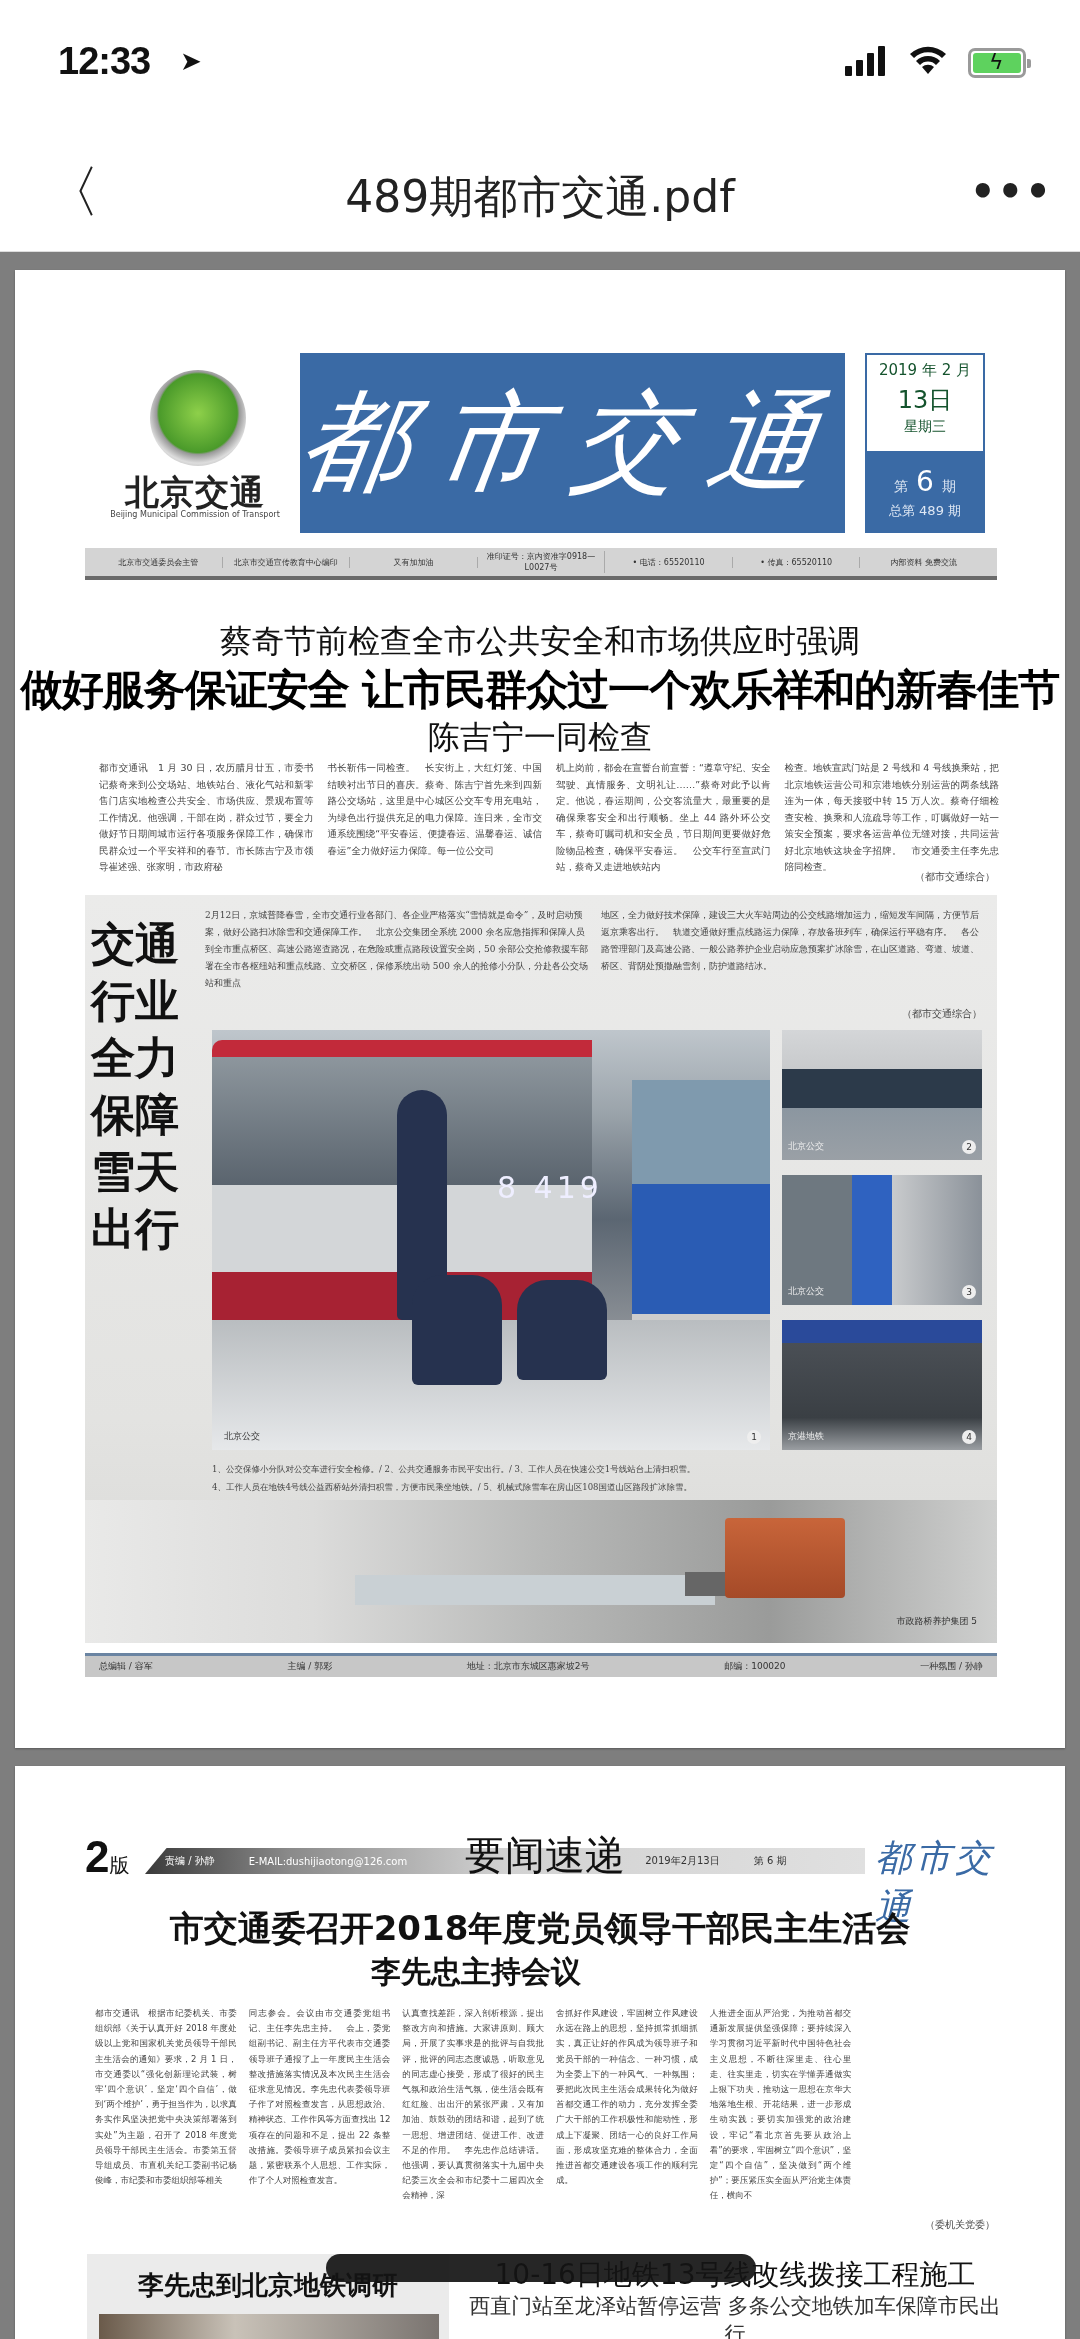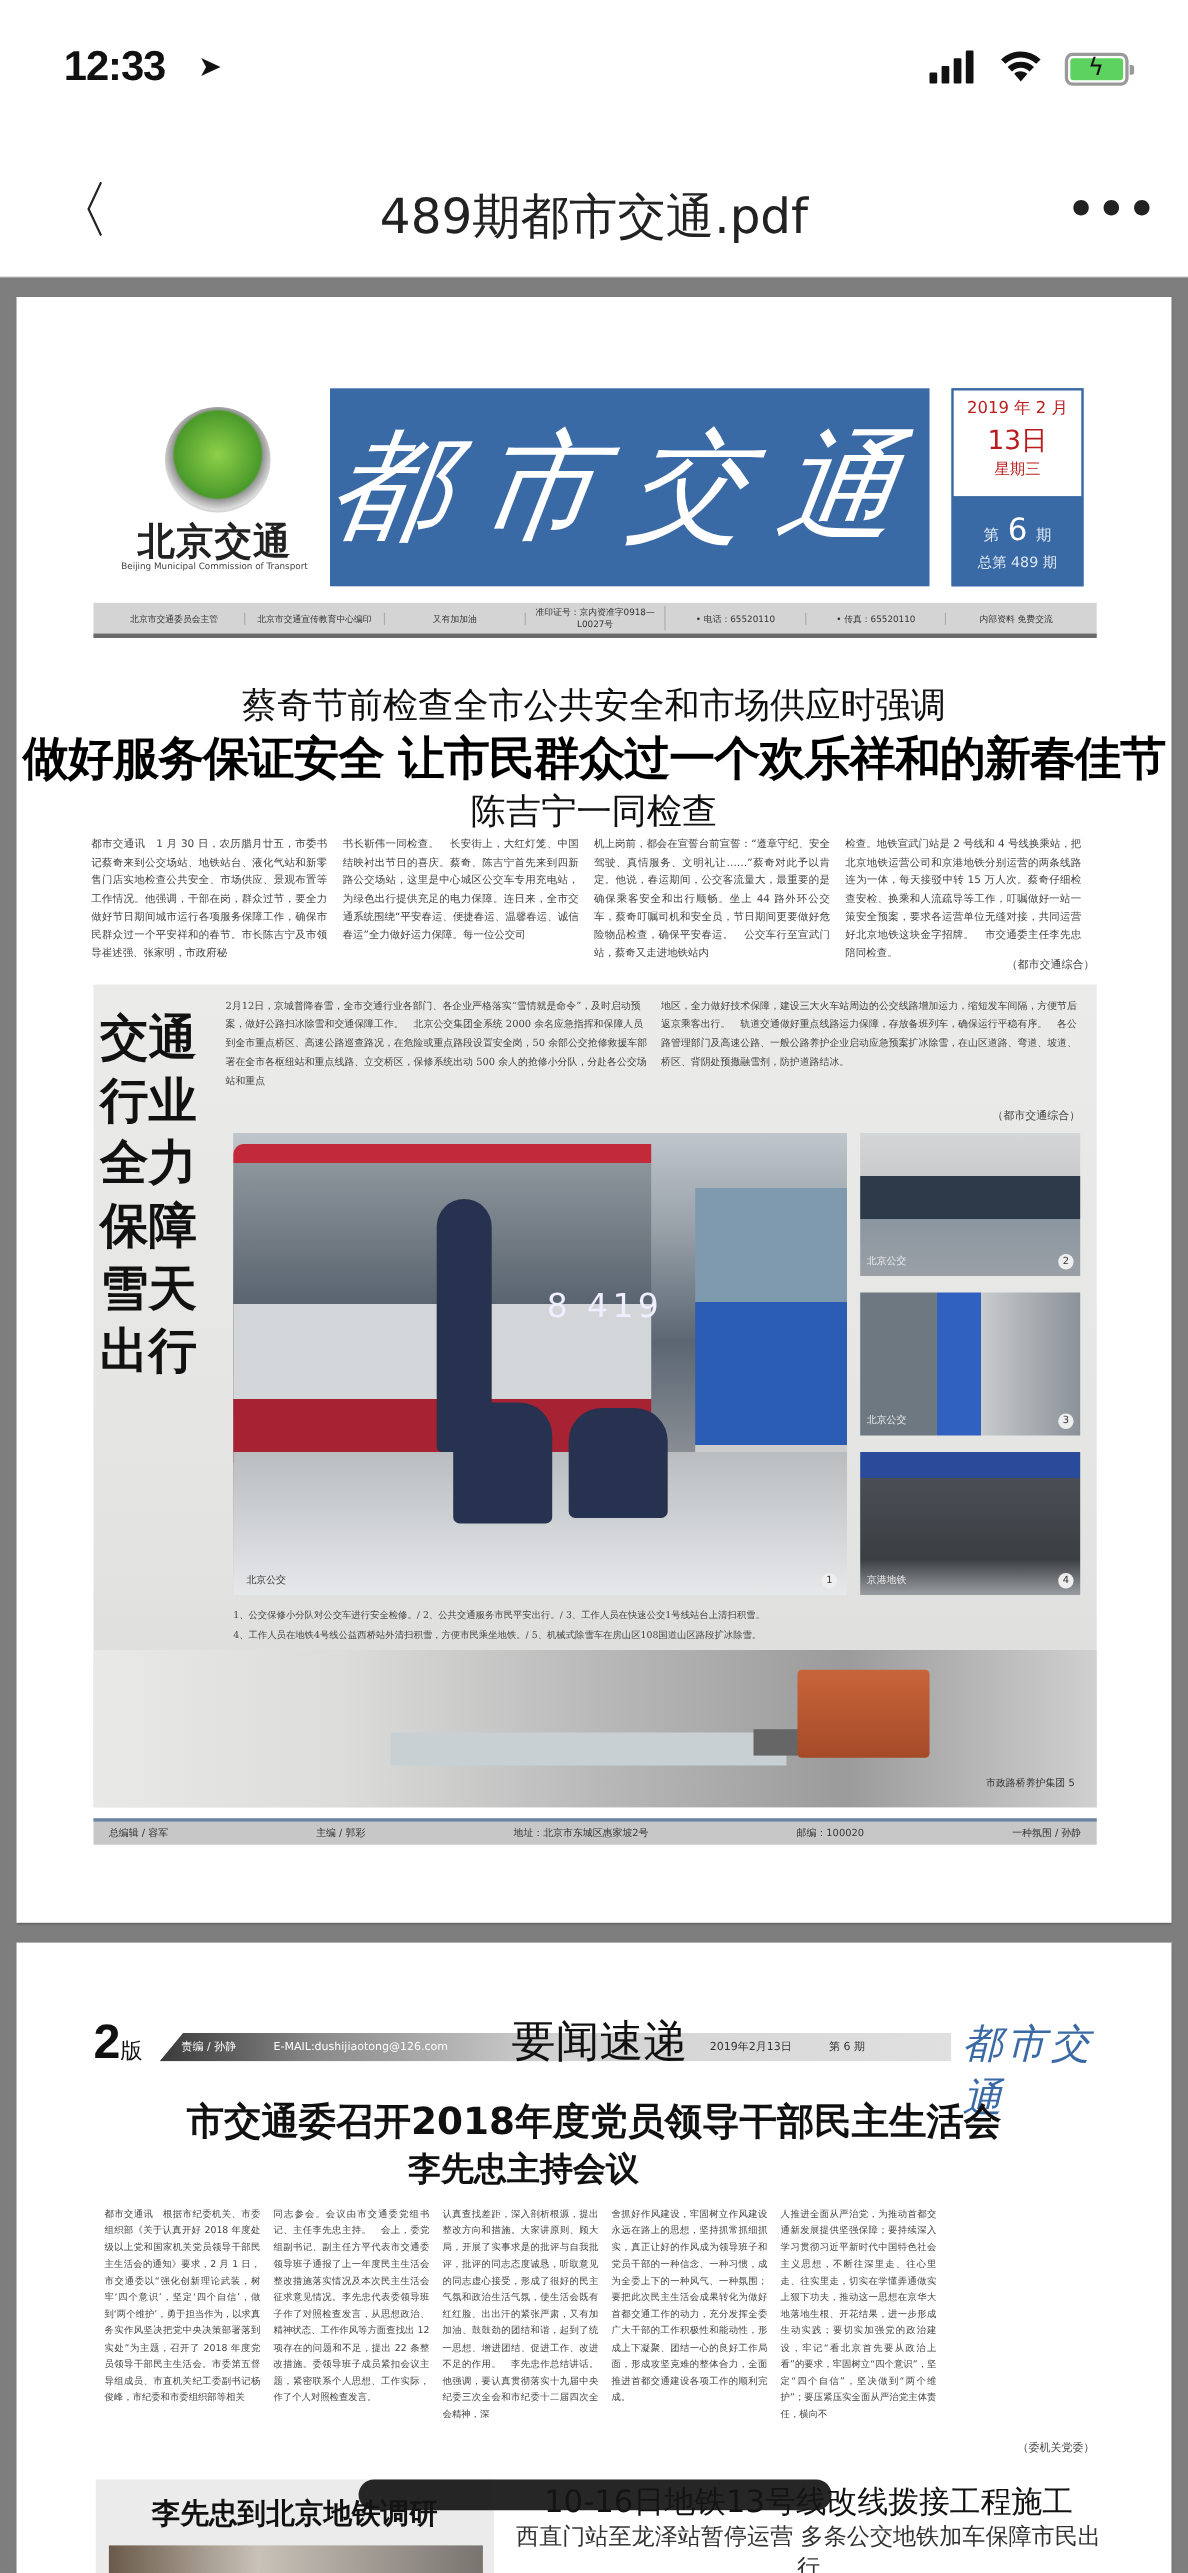--- a/index.html
+++ b/index.html
@@ -21,34 +21,34 @@
 .page{position:absolute;background:#fff;box-shadow:0 1px 2px rgba(0,0,0,.3)}
 #p1{left:15px;top:270px;width:1050px;height:1478px}
 #p2{left:15px;top:1766px;width:1050px;height:600px}
 .logo{position:absolute;left:85px;top:100px;width:190px;height:150px}
 .logo-circle{position:absolute;left:50px;top:0;width:96px;height:96px;border-radius:50%;background:radial-gradient(circle at 50% 45%,#8ed04a 0,#4a9a2a 55%,#999 58%,#ddd 70%,#888 100%)}
 .logo-text{position:absolute;left:0;top:100px;width:190px;text-align:center;font-size:34px;font-weight:bold;color:#222;letter-spacing:1px}
 .logo-sub{position:absolute;left:0;top:140px;width:190px;text-align:center;font-size:8px;color:#444}
 .masthead{position:absolute;left:285px;top:83px;width:545px;height:180px;background:#3a6aa5;display:flex;align-items:center;justify-content:center}
 .masthead span{font-family:"DejaVu Serif",serif;color:#fff;font-size:108px;letter-spacing:28px;font-style:italic;transform:skewX(-8deg)}
 .datebox{position:absolute;left:850px;top:83px;width:120px;height:180px;border:2px solid #3a6aa5;background:#3a6aa5}
-.datebox .top{background:#fff;height:96px;text-align:center;padding-top:6px;color:#b91c1c}
+.datebox .top{background:#fff;height:96px;text-align:center;padding-top:6px;color:#14532d}
 .datebox .ym{font-size:15px}
 .datebox .day{font-size:24px;margin-top:4px}
 .datebox .wk{font-size:14px;margin-top:2px}
 .datebox .issue{color:#dfe8f4;text-align:center;font-size:14px;padding-top:14px}
 .datebox .issue b{font-size:28px;color:#fff;font-weight:normal;margin:0 8px}
 .datebox .total{color:#dfe8f4;text-align:center;font-size:13px;margin-top:4px}
 .infobar{position:absolute;left:70px;top:278px;width:912px;height:32px;background:#d4d4d4;border-bottom:4px solid #6a6a6a;display:flex;align-items:center;justify-content:space-between;padding:0 10px;font-size:8px;color:#333}
 .infobar span{flex:1;text-align:center;border-right:1px solid #aaa}
 .infobar span:last-child{border:none}
 .kicker{position:absolute;left:0;width:1050px;top:350px;text-align:center;font-size:32px;color:#111}
 .headline{position:absolute;left:0;width:1050px;top:392px;text-align:center;font-size:42px;font-weight:bold;color:#000;letter-spacing:-1px}
 .subhead{position:absolute;left:0;width:1050px;top:446px;text-align:center;font-size:32px;color:#111}
-.cols{position:absolute;left:68px;top:490px;width:900px;display:grid;grid-template-columns:repeat(4,1fr);column-gap:14px;font-size:9.5px;line-height:16.5px;color:#444;text-align:justify}
+.cols{position:absolute;left:84px;top:490px;width:900px;display:grid;grid-template-columns:repeat(4,1fr);column-gap:14px;font-size:9.5px;line-height:16.5px;color:#444;text-align:justify}
 .credit{position:absolute;right:70px;top:600px;font-size:10px;color:#444}
 .feature{position:absolute;left:70px;top:625px;width:912px;height:748px;background:linear-gradient(#ebebea,#e3e3e1 70%,#d8d8d6)}
 .vtitle{position:absolute;left:0;top:20px;width:100px;font-family:"DejaVu Serif",serif;font-size:44px;font-weight:bold;color:#111;line-height:57px;text-align:center}
 .fcols{position:absolute;left:120px;top:12px;width:780px;display:grid;grid-template-columns:1fr 1fr;column-gap:12px;font-size:9px;line-height:17px;color:#444;font-family:"DejaVu Serif",serif}
 .fcredit{position:absolute;right:15px;top:112px;font-size:10px;color:#444}
 .mainphoto{position:absolute;left:127px;top:135px;width:558px;height:420px;background:linear-gradient(180deg,#bfc6cc 0,#9aa3aa 20%,#5b6672 45%,#8a8f95 70%,#d9dcde 100%);overflow:hidden}
 .bus{position:absolute;left:0;top:10px;width:380px;height:290px;background:linear-gradient(#c22a3a 0,#c22a3a 6%,#8d969d 6%,#5a646e 50%,#d3d6d8 50%,#d3d6d8 80%,#a72233 80%);border-radius:10px 0 0 0}
 .bus2{position:absolute;left:420px;top:50px;width:140px;height:260px;background:linear-gradient(#7f9aae 0,#7f9aae 40%,#2a5cb4 40%,#2a5cb4 90%,#ccc 90%)}
 .busnum{position:absolute;left:285px;top:140px;color:#eef;font-size:30px;letter-spacing:4px}
 .road{position:absolute;left:0;top:290px;width:558px;height:130px;background:linear-gradient(#b9bdc0,#e6e8ea)}

